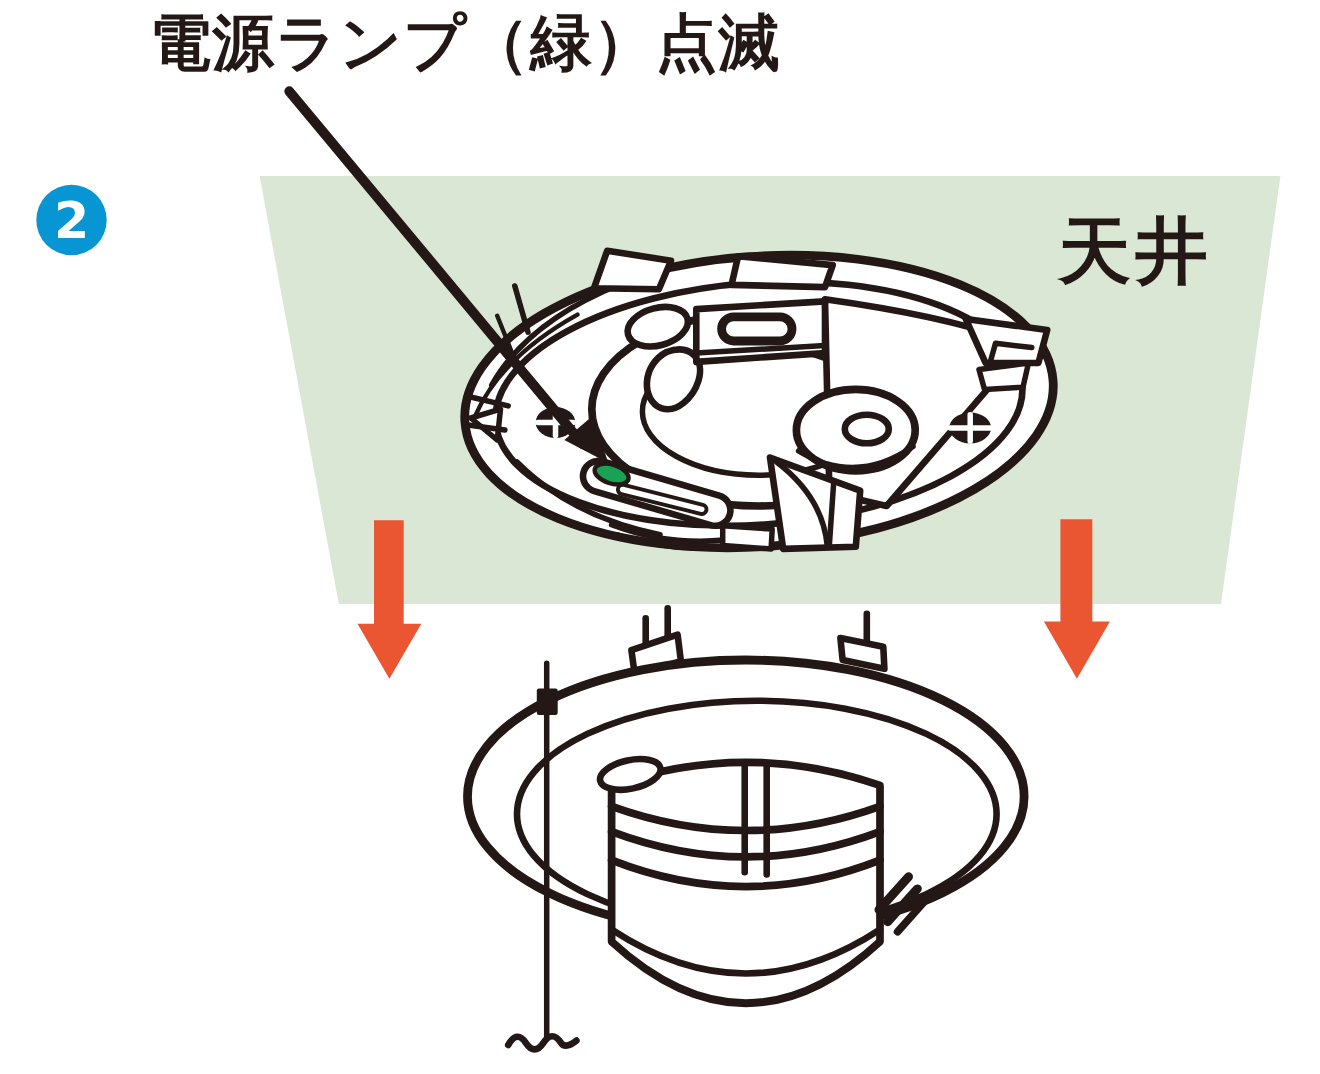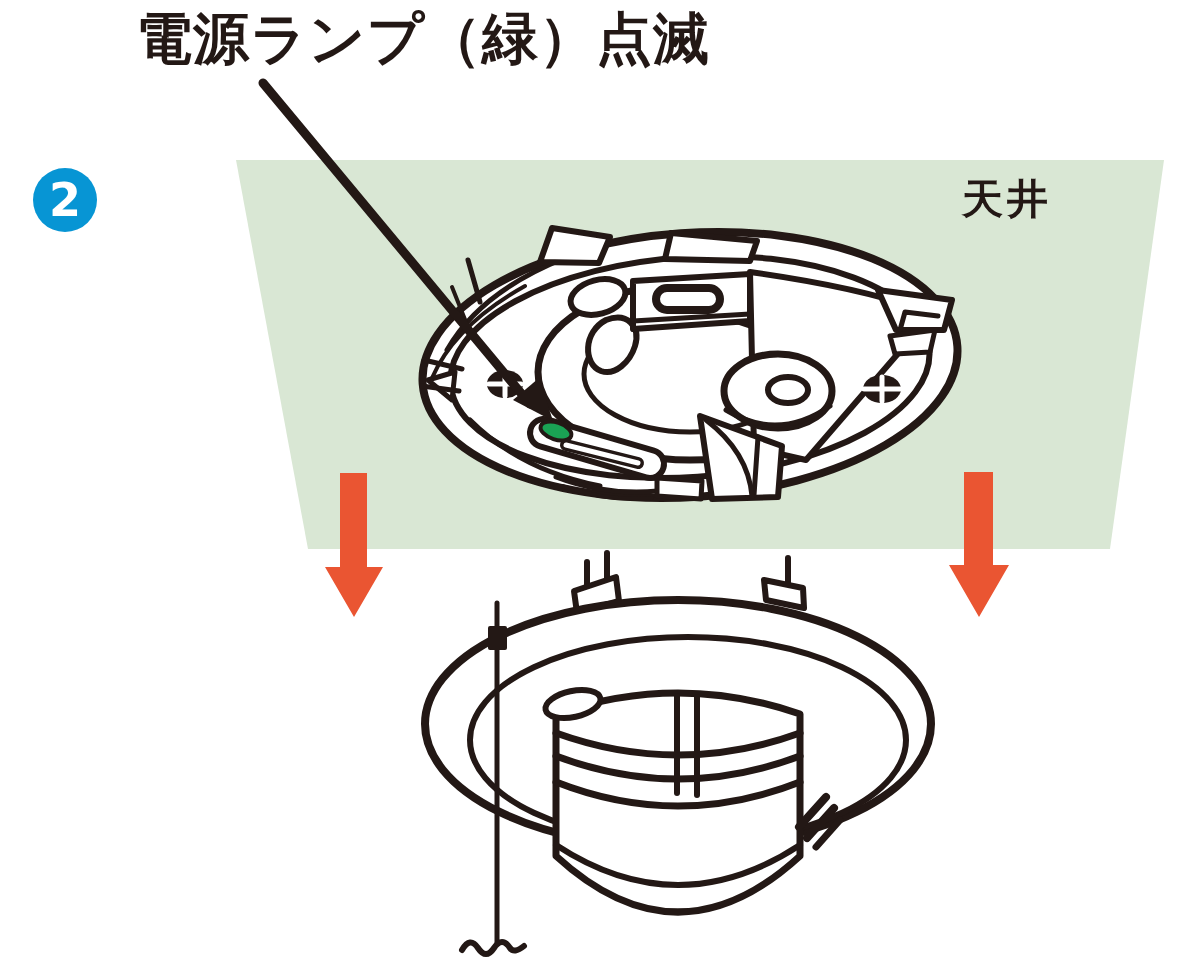--- a/index.html
+++ b/index.html
@@ -15,22 +15,22 @@
   .ln{stroke:var(--line-art);fill:none;stroke-linecap:round;stroke-linejoin:round;}
   .lnf{stroke:var(--line-art);fill:#fff;stroke-linecap:round;stroke-linejoin:round;}
   .dk{fill:var(--line-art);stroke:none;}
   .wt{stroke:#fff;fill:none;stroke-linecap:round;}
   .callout-label{
     position:absolute;left:136px;top:2px;
     font-size:56px;font-weight:600;letter-spacing:1px;
     color:var(--line-art);white-space:nowrap;
   }
   .ceiling-label{
-    position:absolute;left:962px;top:172px;
-    font-size:41px;font-weight:600;letter-spacing:4px;
+    position:absolute;left:962px;top:184px;
+    font-size:66px;font-weight:600;letter-spacing:4px;
     color:var(--line-art);white-space:nowrap;
   }
   .step-badge{
     position:absolute;left:33px;top:168px;
     width:64px;height:64px;border-radius:50%;
     background:var(--badge-blue);
     color:#fff;font-size:46px;font-weight:bold;
     display:flex;align-items:center;justify-content:center;
     line-height:1;
   }

